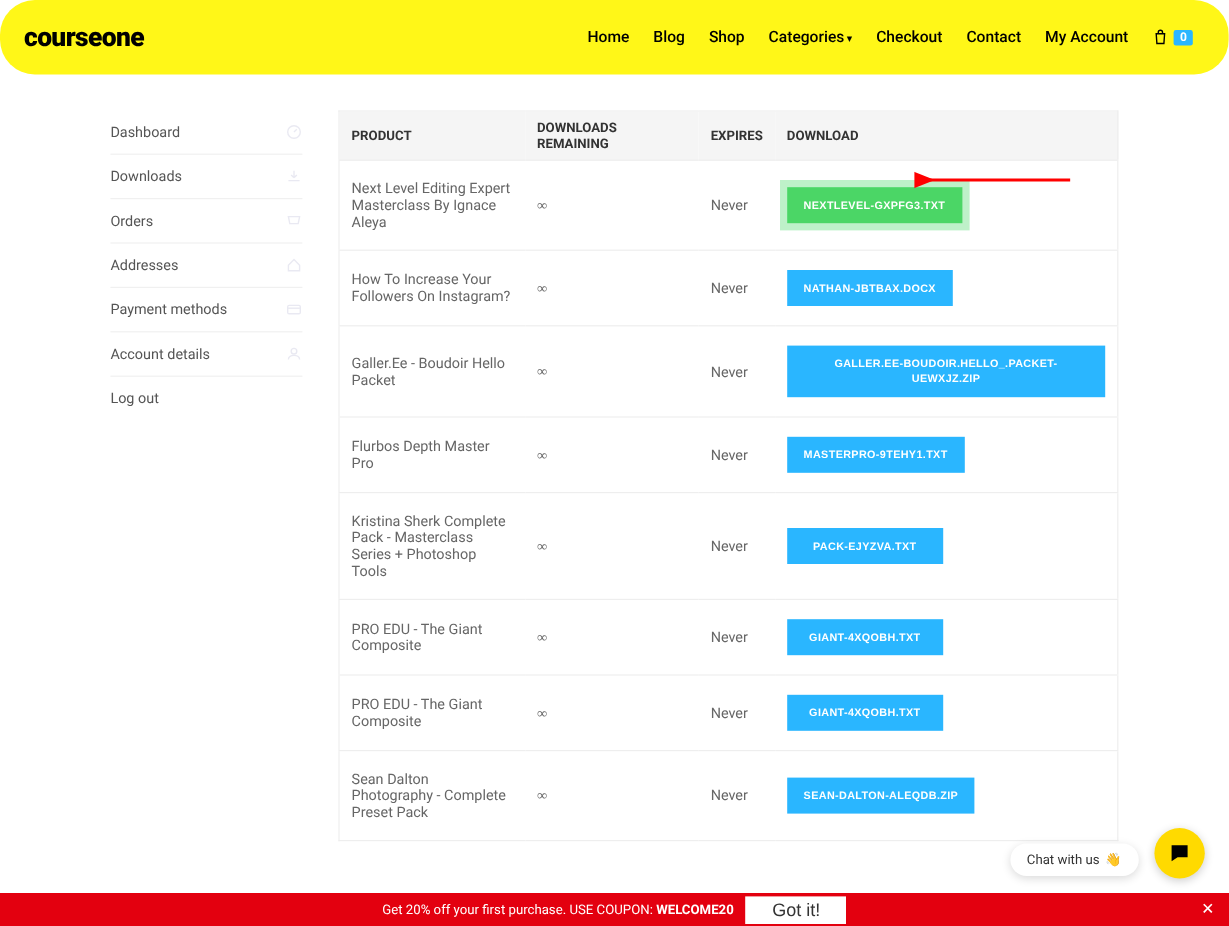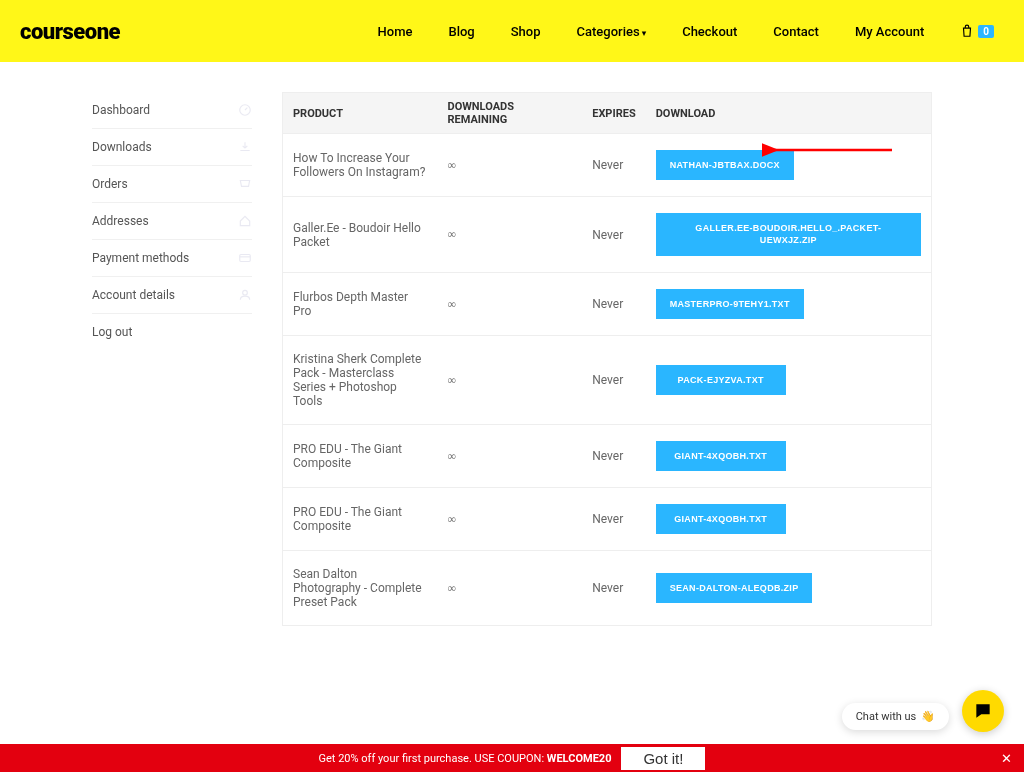--- a/index.html
+++ b/index.html
@@ -1,19 +1,19 @@
 <!DOCTYPE html>
 <html><head>
 <meta charset="utf-8">
 <style>
 * { margin: 0; padding: 0; box-sizing: border-box; }
 body { font-family: -apple-system, BlinkMacSystemFont, "Segoe UI", Roboto, Arial, sans-serif; font-size: 13px; color: #333; background: #fff; width: 1024px; }
-.header { background: #fff718; height: 62px; display: flex; align-items: center; padding: 0 20px; }
+.header { background: #fff718; height: 62px; display: flex; align-items: center; padding: 0 20px; border-radius: 29px; }
 .logo { font-size: 22px; font-weight: 900; letter-spacing: -0.5px; color: #000; }
-.nav { margin-left: auto; display: flex; align-items: center; gap: 36px; margin-right: 10px; }
+.nav { margin-left: auto; display: flex; align-items: center; gap: 20px; margin-right: 10px; }
 .nav a { color: #000; text-decoration: none; font-size: 13px; font-weight: 500; cursor: pointer; }
 .nav-chev { font-size: 9px; margin-left: 2px; }
 .cart { display: flex; align-items: center; gap: 4px; cursor: pointer; }
 .cart-badge { background: #2ab6ff; color: #fff; font-size: 10px; padding: 1px 5px; border-radius: 2px; font-weight: 700; }
 .container { width: 840px; margin: 30px auto 40px; display: flex; gap: 30px; }
 .sidebar { width: 160px; flex-shrink: 0; }
 .profile { display: flex; align-items: flex-start; gap: 8px; margin-bottom: 30px; }
 .avatar { width: 34px; height: 34px; border-radius: 50%; background: #e6e6e6; display: flex; align-items: center; justify-content: center; }
 .avatar svg { width: 26px; height: 26px; fill: #ccc; }
 .user-name { font-size: 13px; color: #555; line-height: 1.2; }
@@ -113,20 +113,26 @@
       <thead>
         <tr>
           <th>PRODUCT</th>
           <th>DOWNLOADS REMAINING</th>
           <th>EXPIRES</th>
           <th>DOWNLOAD</th>
         </tr>
       </thead>
       <tbody id="dl-body">
           <tr>
+            <td>Next Level Editing Expert Masterclass By Ignace Aleya</td>
+            <td class="infinity">∞</td>
+            <td>Never</td>
+            <td><button class="dl-btn highlight">NEXTLEVEL-GXPFG3.TXT</button></td>
+          </tr>
+          <tr>
             <td>How To Increase Your Followers On Instagram?</td>
             <td class="infinity">∞</td>
             <td>Never</td>
             <td><button class="dl-btn">NATHAN-JBTBAX.DOCX</button></td>
           </tr>
           <tr>
             <td>Galler.Ee - Boudoir Hello Packet</td>
             <td class="infinity">∞</td>
             <td>Never</td>
             <td><button class="dl-btn tall">GALLER.EE-BOUDOIR.HELLO_.PACKET-UEWXJZ.ZIP</button></td>

